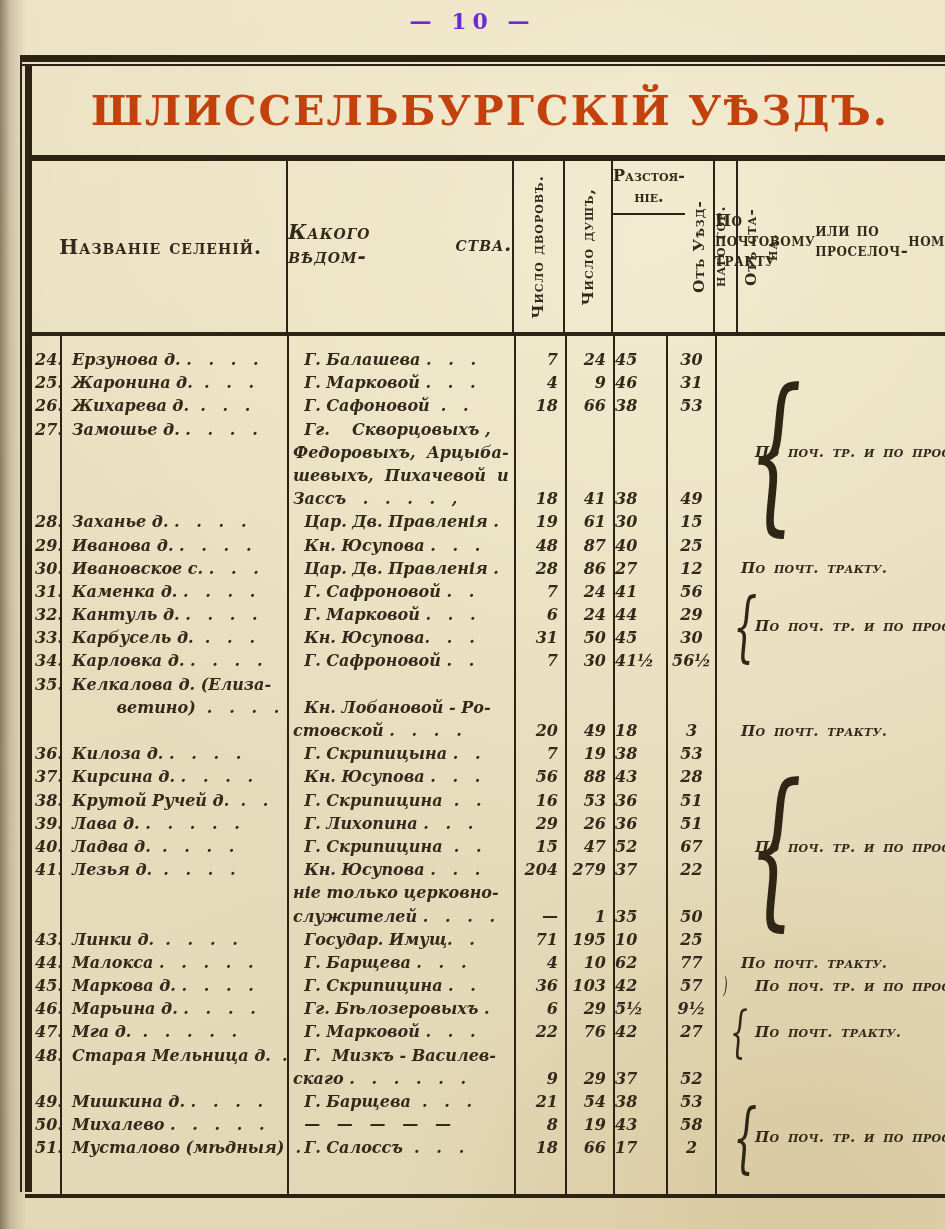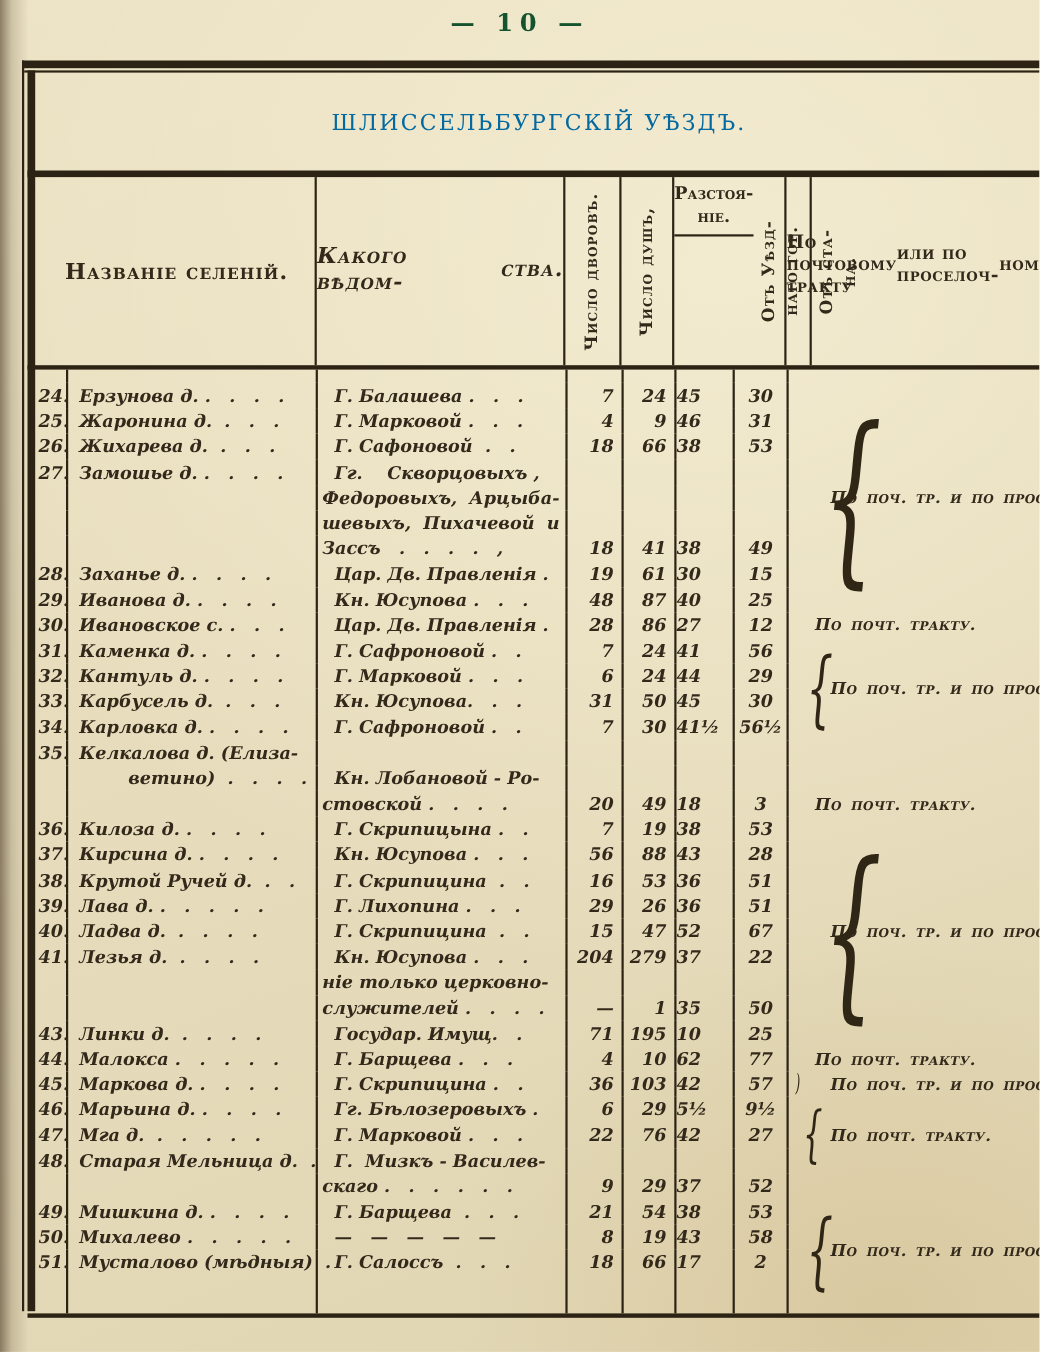--- a/index.html
+++ b/index.html
@@ -14,43 +14,43 @@
   }
   
   body::before{
     content:"";position:absolute;left:0;top:0;bottom:0;width:26px;
     background:linear-gradient(90deg, rgba(62,44,24,.55), rgba(62,44,24,.18) 40%, rgba(62,44,24,0));
     pointer-events:none;z-index:5;
   }
 
   .page-num{
     position:absolute;top:8px;left:0;right:0;text-align:center;
-    font-size:22px;font-weight:700;letter-spacing:6px;color:#14532d;
+    font-size:22px;font-weight:700;letter-spacing:6px;color:#6d28d9;
   }
 
   
   .frame{
     position:absolute;left:20px;top:55px;width:925px;height:1137px;
     border-top:7px solid #2c2314;border-left:2px solid #2c2314;
     box-sizing:border-box;
   }
   .rule{position:absolute;left:3px;right:0;background:#2c2314;}
   .rule.thin-top{top:2px;height:2px;left:0;}
   .rule.title-rule{top:93px;height:6px;}
   .rule.header-rule{top:270px;height:4px;}
   .rule.bottom-rule{top:1132px;height:4px;}
   .left-bar{position:absolute;left:3px;top:2px;bottom:0;width:7px;background:#2c2314;}
 
   .title-sec{
     position:absolute;left:13px;right:0;top:4px;height:89px;
     display:flex;align-items:center;justify-content:center;
   }
   .doc-title{
-    font-variant:small-caps;font-weight:400;font-size:20px;letter-spacing:2px;
-    color:#0369a1;
+    font-variant:small-caps;font-weight:700;font-size:41px;letter-spacing:2px;
+    color:#c2410c;
   }
 
   
   .header-sec{
     position:absolute;left:13px;right:0;top:99px;height:171px;
     display:flex;box-sizing:border-box;font-weight:700;
   }
   .hcell{box-sizing:border-box;border-right:2px solid #2c2314;}
   .h-name{width:254px;display:flex;align-items:center;justify-content:center;
     font-variant:small-caps;font-size:20px;letter-spacing:1px;}

